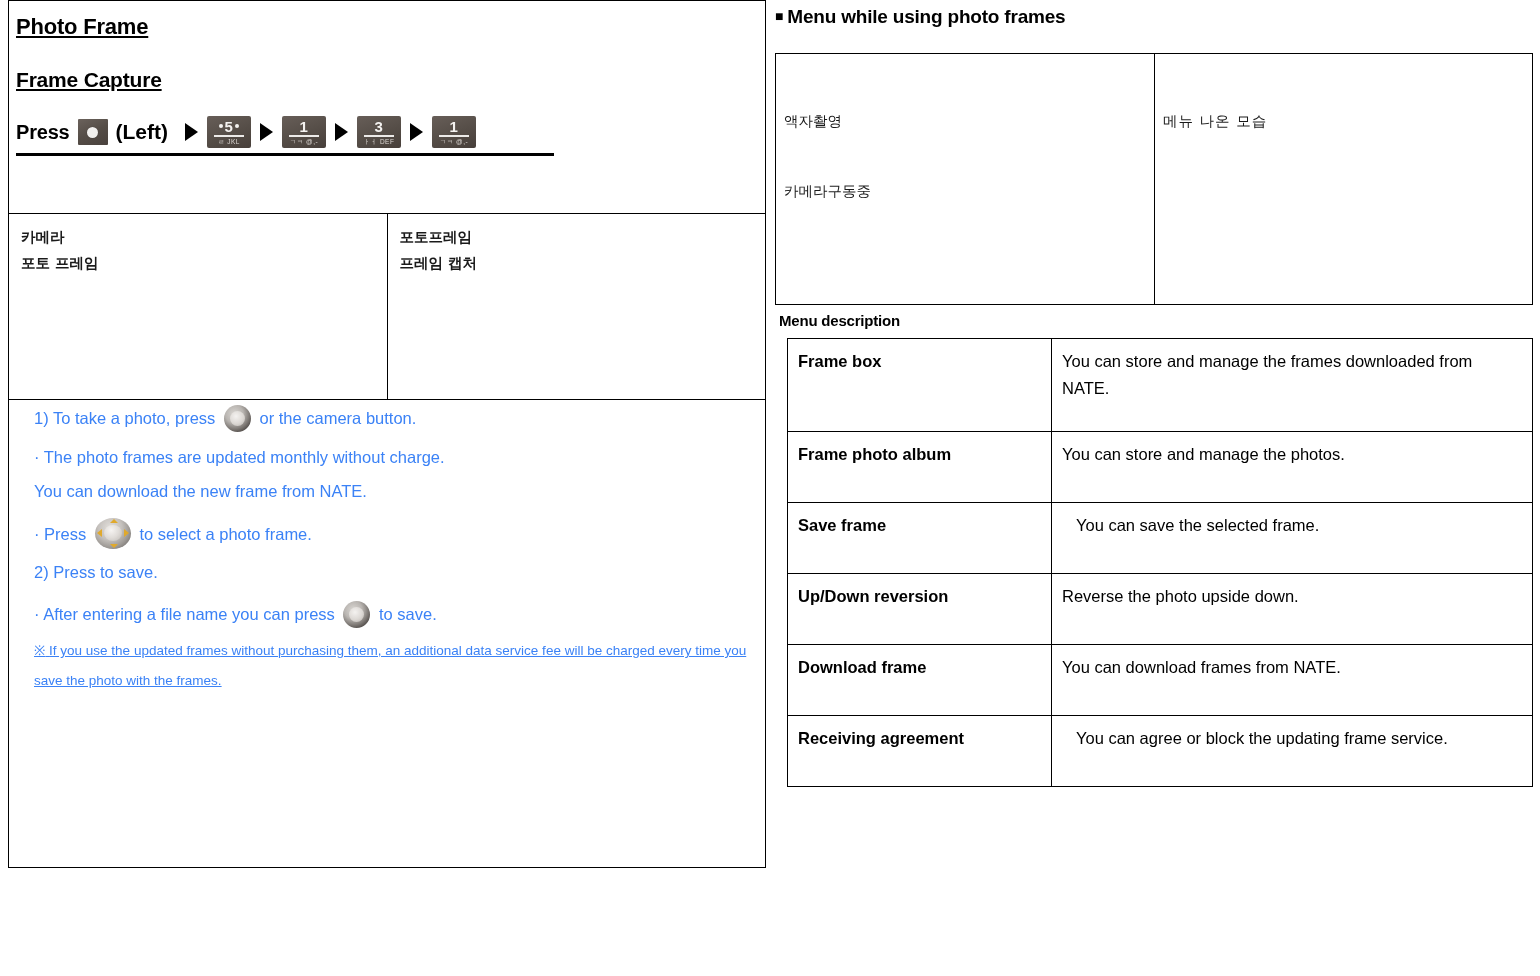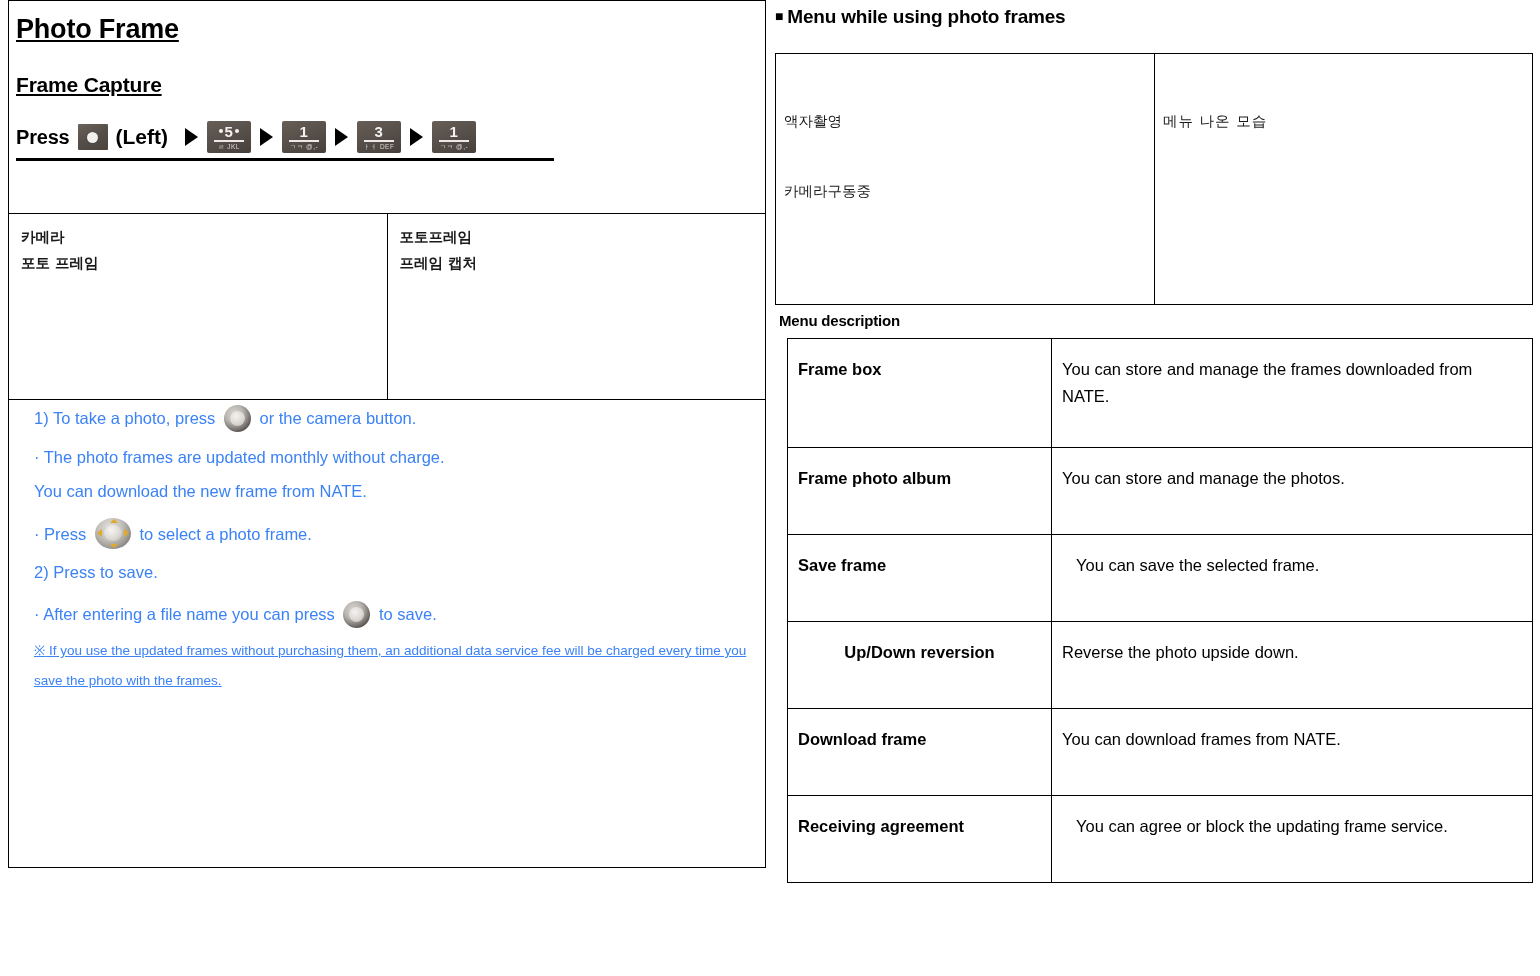--- a/index.html
+++ b/index.html
@@ -19,21 +19,21 @@
   
   #left-panel {
     position: absolute;
     left: 8px;
     top: 0px;
     width: 758px;
     height: 870px;
   }
 
   .h1-title {
-    font-size: 27px;
+    font-size: 22px;
     font-weight: bold;
     text-decoration: underline;
     margin: 14px 0 0 8px;
     letter-spacing: -0.2px;
   }
   .h2-title {
     font-size: 21px;
     font-weight: bold;
     text-decoration: underline;
     margin: 28px 0 0 8px;
@@ -290,21 +290,21 @@
   .menu-table {
     position: absolute;
     left: 14px;
     top: 338px;
     width: 746px;
     border-collapse: collapse;
   }
   .menu-table td {
     border: 1px solid #000;
     vertical-align: top;
-    padding: 17px 10px;
+    padding: 9px 10px;
     font-size: 16.5px;
     line-height: 27px;
   }
   .menu-table td.name {
     width: 243px;
     font-weight: bold;
   }
   .menu-table td.desc.indent { padding-left: 24px; }
 
   
@@ -461,21 +461,21 @@
     </tr>
     <tr>
       <td class="name" style="height:52px;">Frame photo album</td>
       <td class="desc">You can store and manage the photos.</td>
     </tr>
     <tr>
       <td class="name" style="height:52px;">Save frame</td>
       <td class="desc indent">You can save the selected frame.</td>
     </tr>
     <tr>
-      <td class="name" style="height:52px;text-align:center;">Up/Down reversion</td>
+      <td class="name" style="height:52px;">Up/Down reversion</td>
       <td class="desc">Reverse the photo upside down.</td>
     </tr>
     <tr>
       <td class="name" style="height:52px;">Download frame</td>
       <td class="desc">You can download frames from NATE.</td>
     </tr>
     <tr>
       <td class="name" style="height:52px;">Receiving agreement</td>
       <td class="desc indent">You can agree or block the updating frame service.</td>
     </tr>

